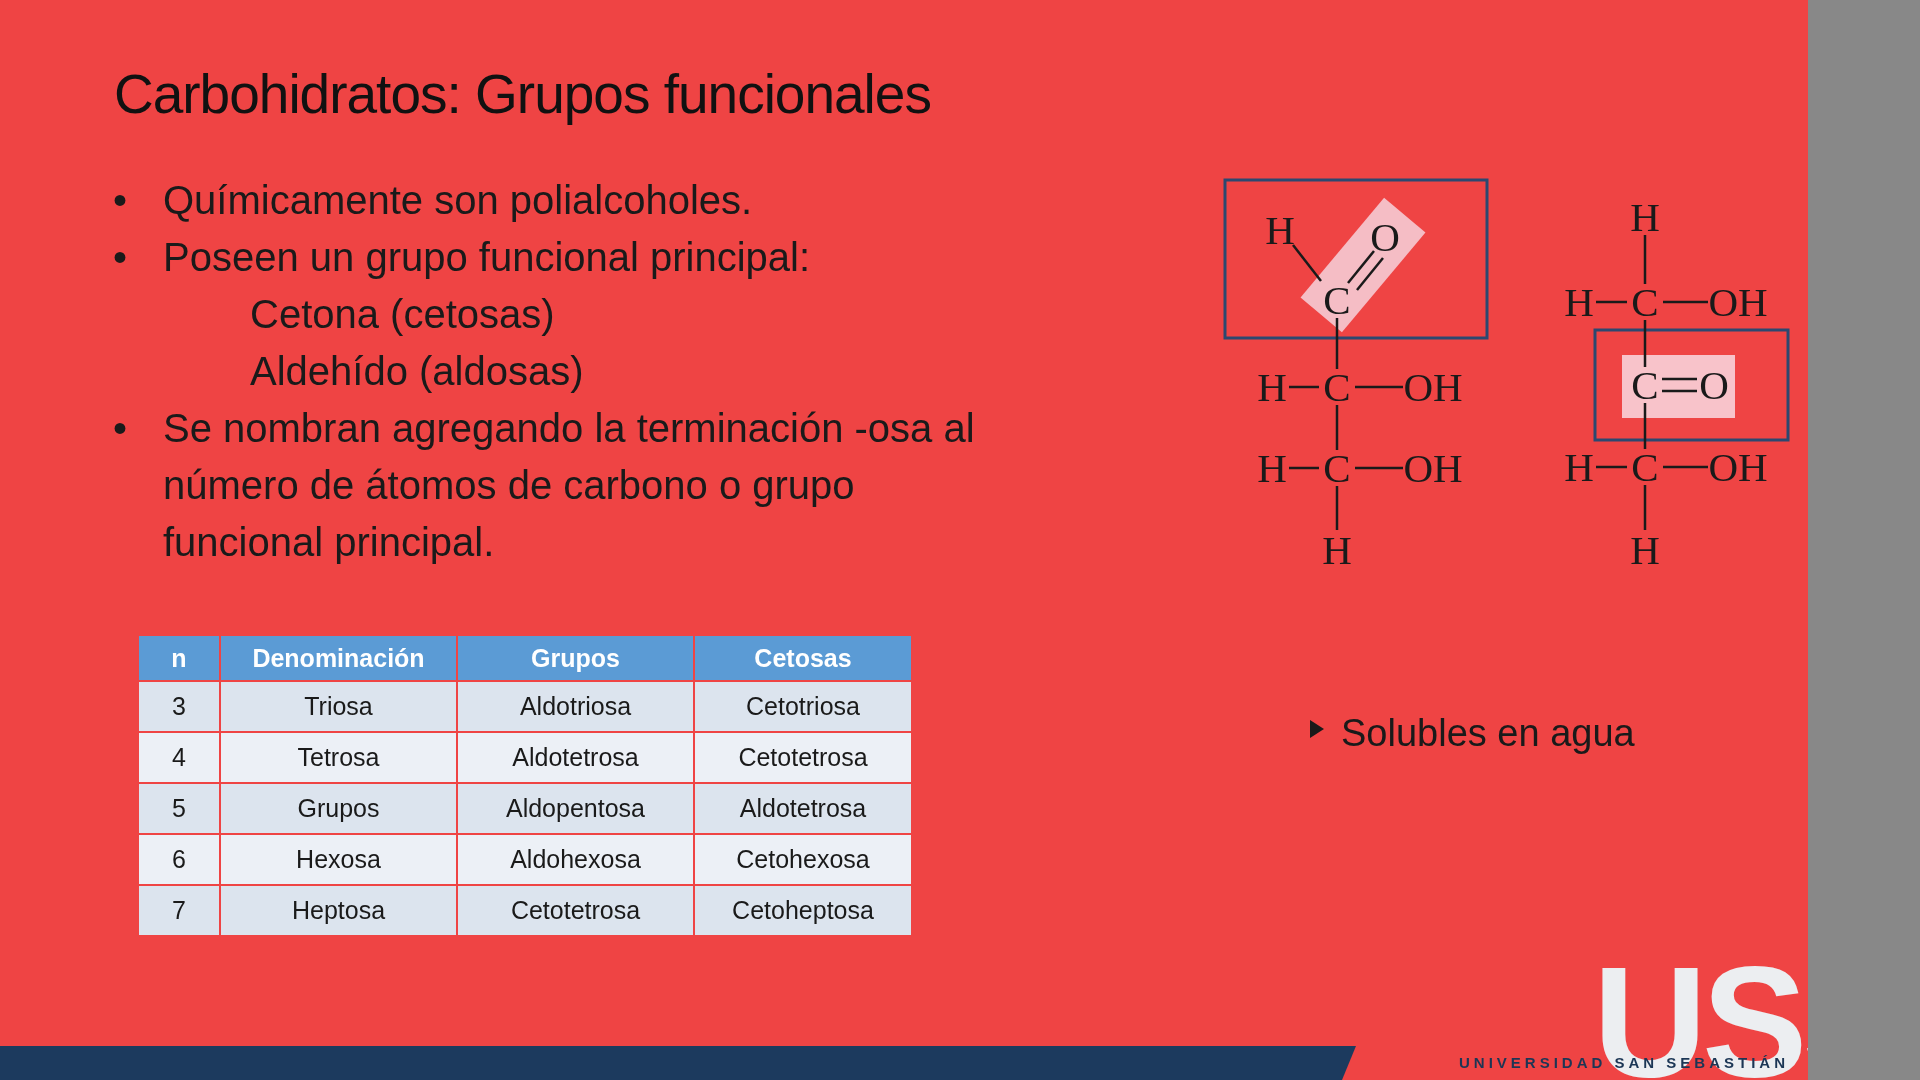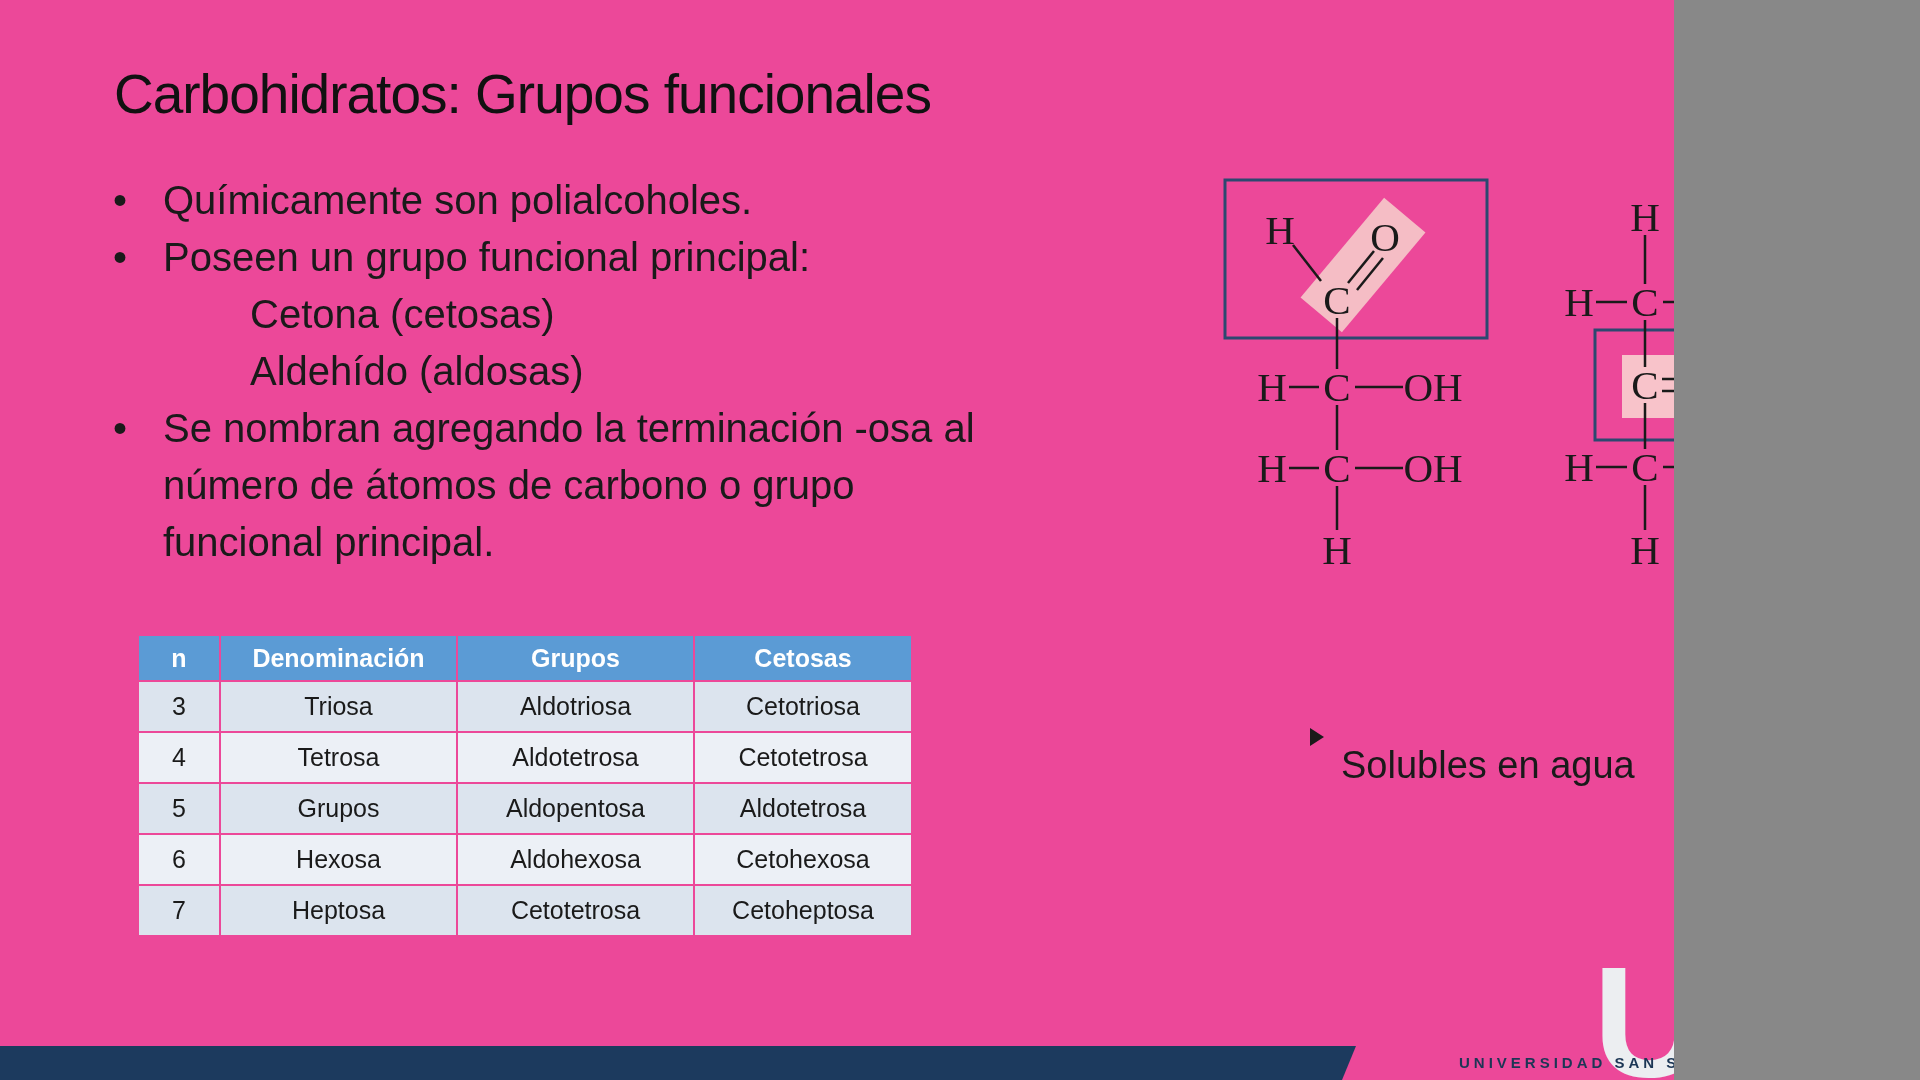--- a/index.html
+++ b/index.html
@@ -1,19 +1,19 @@
 <!DOCTYPE html>
 <html><head>
 <meta charset="utf-8">
 <style>
   * { margin:0; padding:0; box-sizing:border-box; }
   html,body { background:#888; }
   .slide {
-    position:relative; width:1674px; height:1080px;
-    background:#ec4899; overflow:hidden;
+    position:relative; width:1808px; height:1080px;
+    background:#ef4444; overflow:hidden;
     font-family:"Liberation Sans", sans-serif;
     color:#1a1a1a;
   }
   .title {
     position:absolute; left:114px; top:58px;
     font-size:55px; line-height:72px; font-weight:400;
     letter-spacing:-1px; color:#111;
   }
   
   .bullets {
@@ -46,21 +46,21 @@
     fill:#1a1a1a; text-anchor:middle;
   }
   .bond { stroke:#1a1a1a; stroke-width:2.5; }
   .focus-box { stroke:#2C4870; stroke-width:3; fill:none; }
   .pinkA { fill:#F5BDC5; } .pinkK { fill:#F8C3CA; }
   
   .side-bullets {
     position:absolute; left:1310px; top:704px;
     font-size:38px; line-height:58px;
   }
-  .side-bullet { display:flex; align-items:flex-start;margin-top:32px; }
+  .side-bullet { display:flex; align-items:center; }
   .tri {
     width:0; height:0; margin-right:17px; margin-top:-8px;
     border-left:14px solid #1a1a1a;
     border-top:9px solid transparent;
     border-bottom:9px solid transparent;
   }
   
   .uss-watermark {
     position:absolute; left:1593px; top:942px;
     font-size:158px; font-weight:bold; letter-spacing:-5px;

